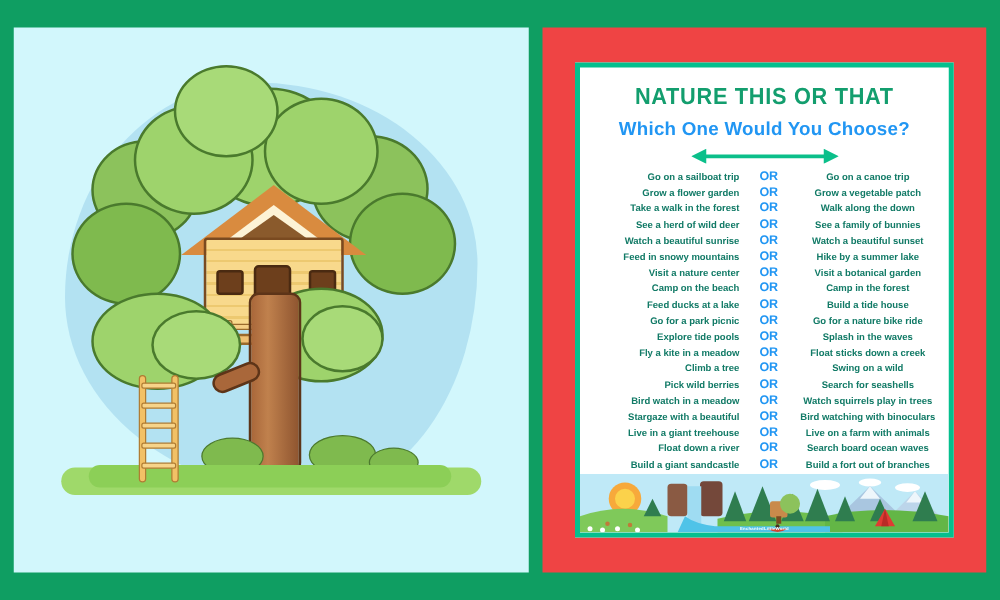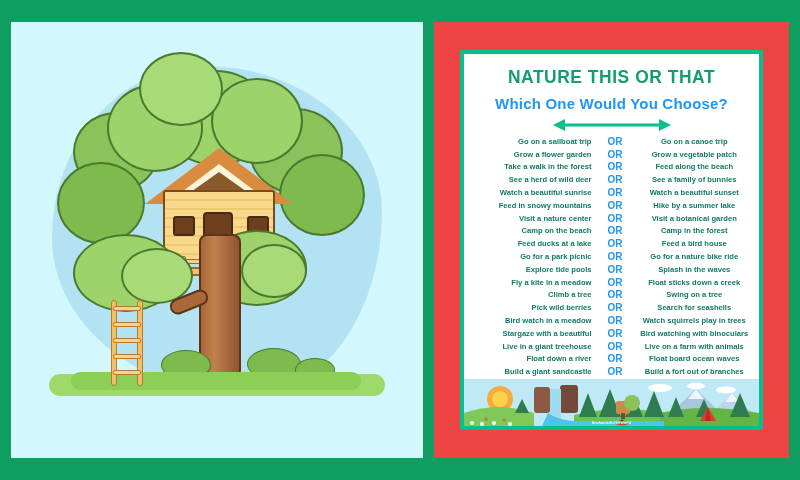--- a/index.html
+++ b/index.html
@@ -266,21 +266,21 @@
           <span class="right">Go on a canoe trip</span>
         </div>
         <div class="row">
           <span class="left">Grow a flower garden</span>
           <span class="or">OR</span>
           <span class="right">Grow a vegetable patch</span>
         </div>
         <div class="row">
           <span class="left">Take a walk in the forest</span>
           <span class="or">OR</span>
-          <span class="right">Feed along the beach</span>
+          <span class="right">Walk along the down</span>
         </div>
         <div class="row">
           <span class="left">See a herd of wild deer</span>
           <span class="or">OR</span>
           <span class="right">See a family of bunnies</span>
         </div>
         <div class="row">
           <span class="left">Watch a beautiful sunrise</span>
           <span class="or">OR</span>
           <span class="right">Watch a beautiful sunset</span>
@@ -296,41 +296,41 @@
           <span class="right">Visit a botanical garden</span>
         </div>
         <div class="row">
           <span class="left">Camp on the beach</span>
           <span class="or">OR</span>
           <span class="right">Camp in the forest</span>
         </div>
         <div class="row">
           <span class="left">Feed ducks at a lake</span>
           <span class="or">OR</span>
-          <span class="right">Feed a bird house</span>
+          <span class="right">Build a tide house</span>
         </div>
         <div class="row">
           <span class="left">Go for a park picnic</span>
           <span class="or">OR</span>
           <span class="right">Go for a nature bike ride</span>
         </div>
         <div class="row">
           <span class="left">Explore tide pools</span>
           <span class="or">OR</span>
           <span class="right">Splash in the waves</span>
         </div>
         <div class="row">
           <span class="left">Fly a kite in a meadow</span>
           <span class="or">OR</span>
           <span class="right">Float sticks down a creek</span>
         </div>
         <div class="row">
           <span class="left">Climb a tree</span>
           <span class="or">OR</span>
-          <span class="right">Swing on a tree</span>
+          <span class="right">Swing on a wild</span>
         </div>
         <div class="row">
           <span class="left">Pick wild berries</span>
           <span class="or">OR</span>
           <span class="right">Search for seashells</span>
         </div>
         <div class="row">
           <span class="left">Bird watch in a meadow</span>
           <span class="or">OR</span>
           <span class="right">Watch squirrels play in trees</span>
@@ -341,21 +341,21 @@
           <span class="right">Bird watching with binoculars</span>
         </div>
         <div class="row">
           <span class="left">Live in a giant treehouse</span>
           <span class="or">OR</span>
           <span class="right">Live on a farm with animals</span>
         </div>
         <div class="row">
           <span class="left">Float down a river</span>
           <span class="or">OR</span>
-          <span class="right">Float board ocean waves</span>
+          <span class="right">Search board ocean waves</span>
         </div>
         <div class="row">
           <span class="left">Build a giant sandcastle</span>
           <span class="or">OR</span>
           <span class="right">Build a fort out of branches</span>
         </div>
         <div class="row">
           <span class="left">Visit a giant waterfall</span>
           <span class="or">OR</span>
           <span class="right">See the Northern Lights</span>

